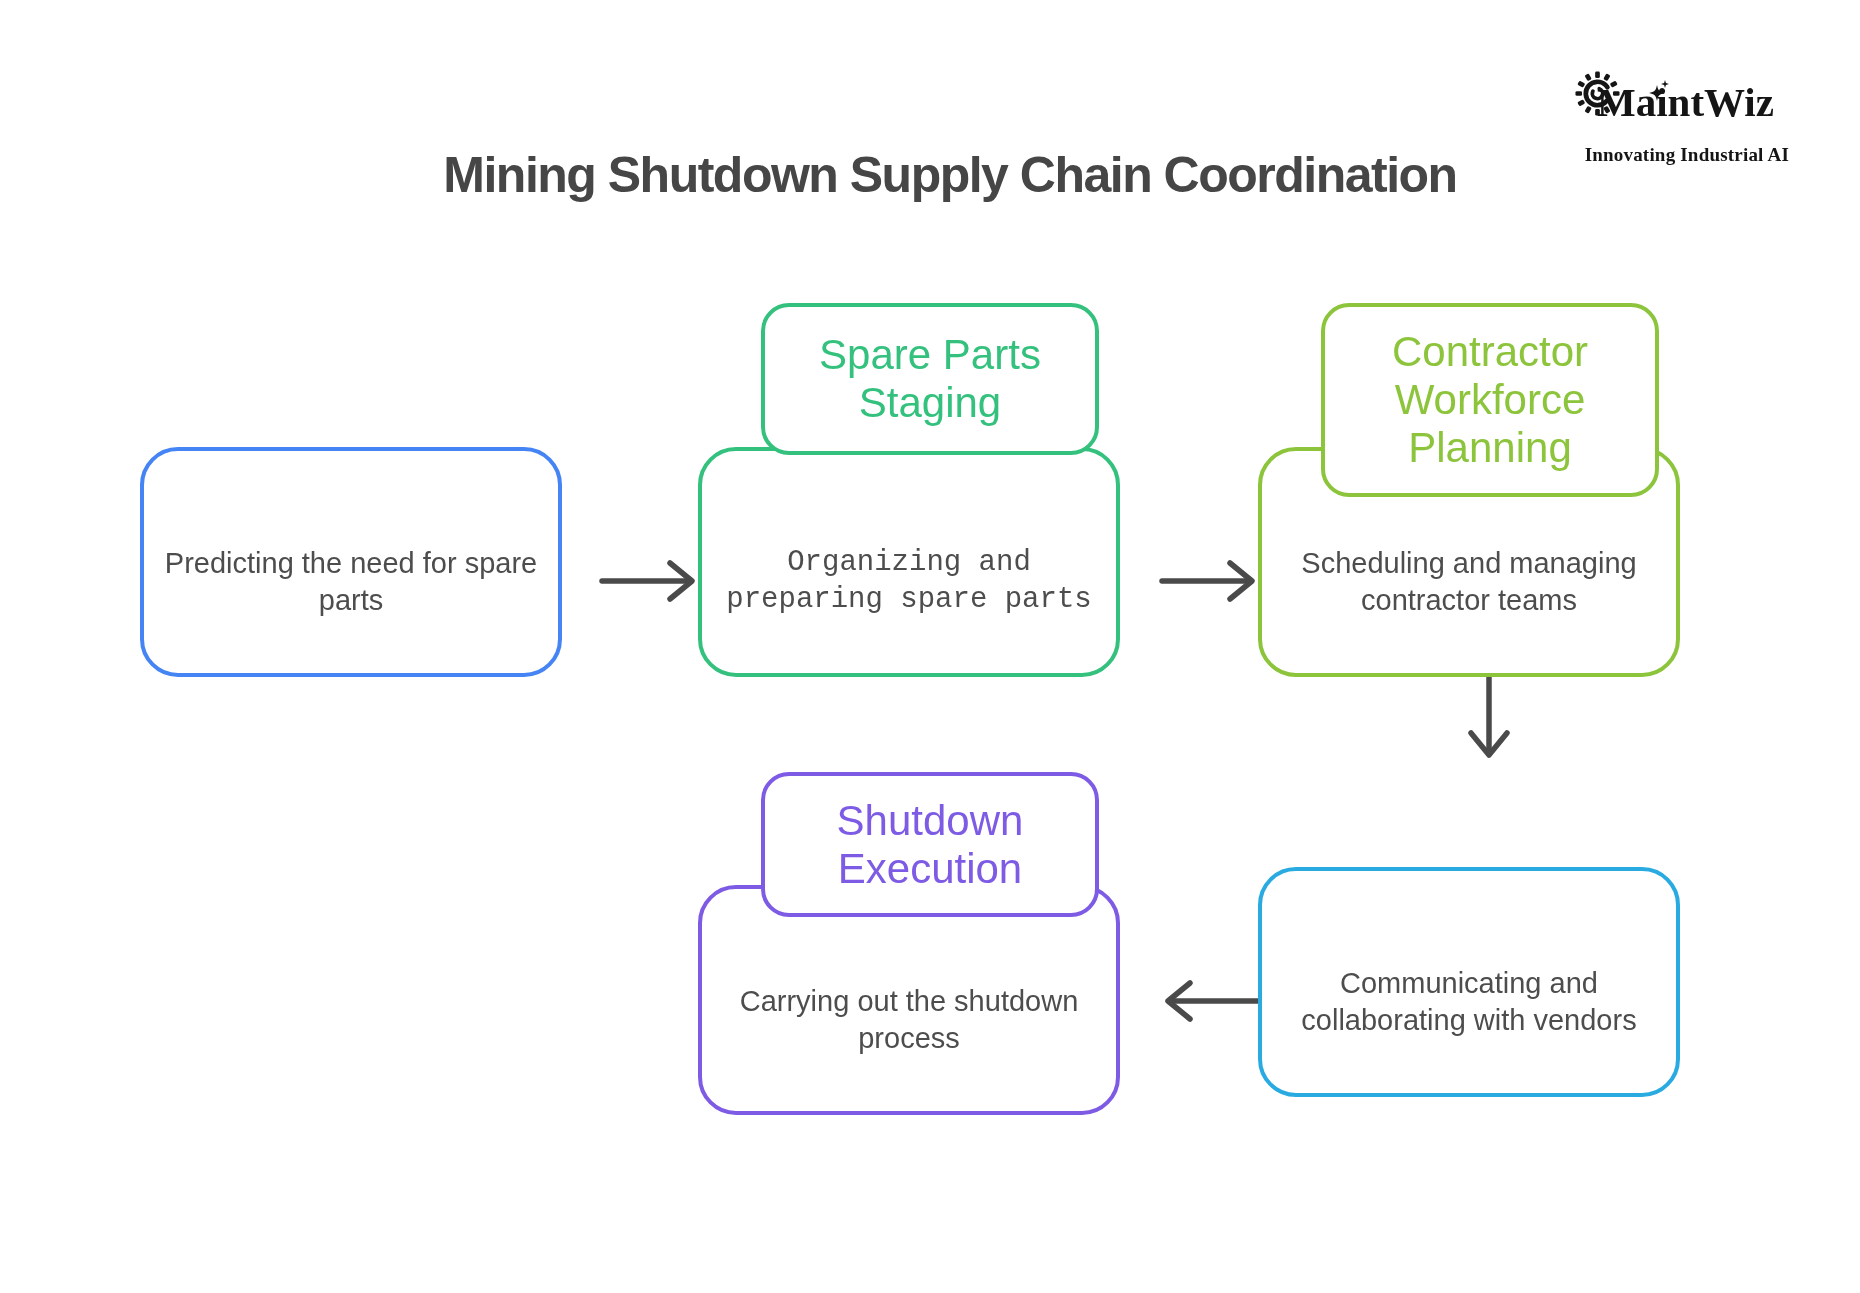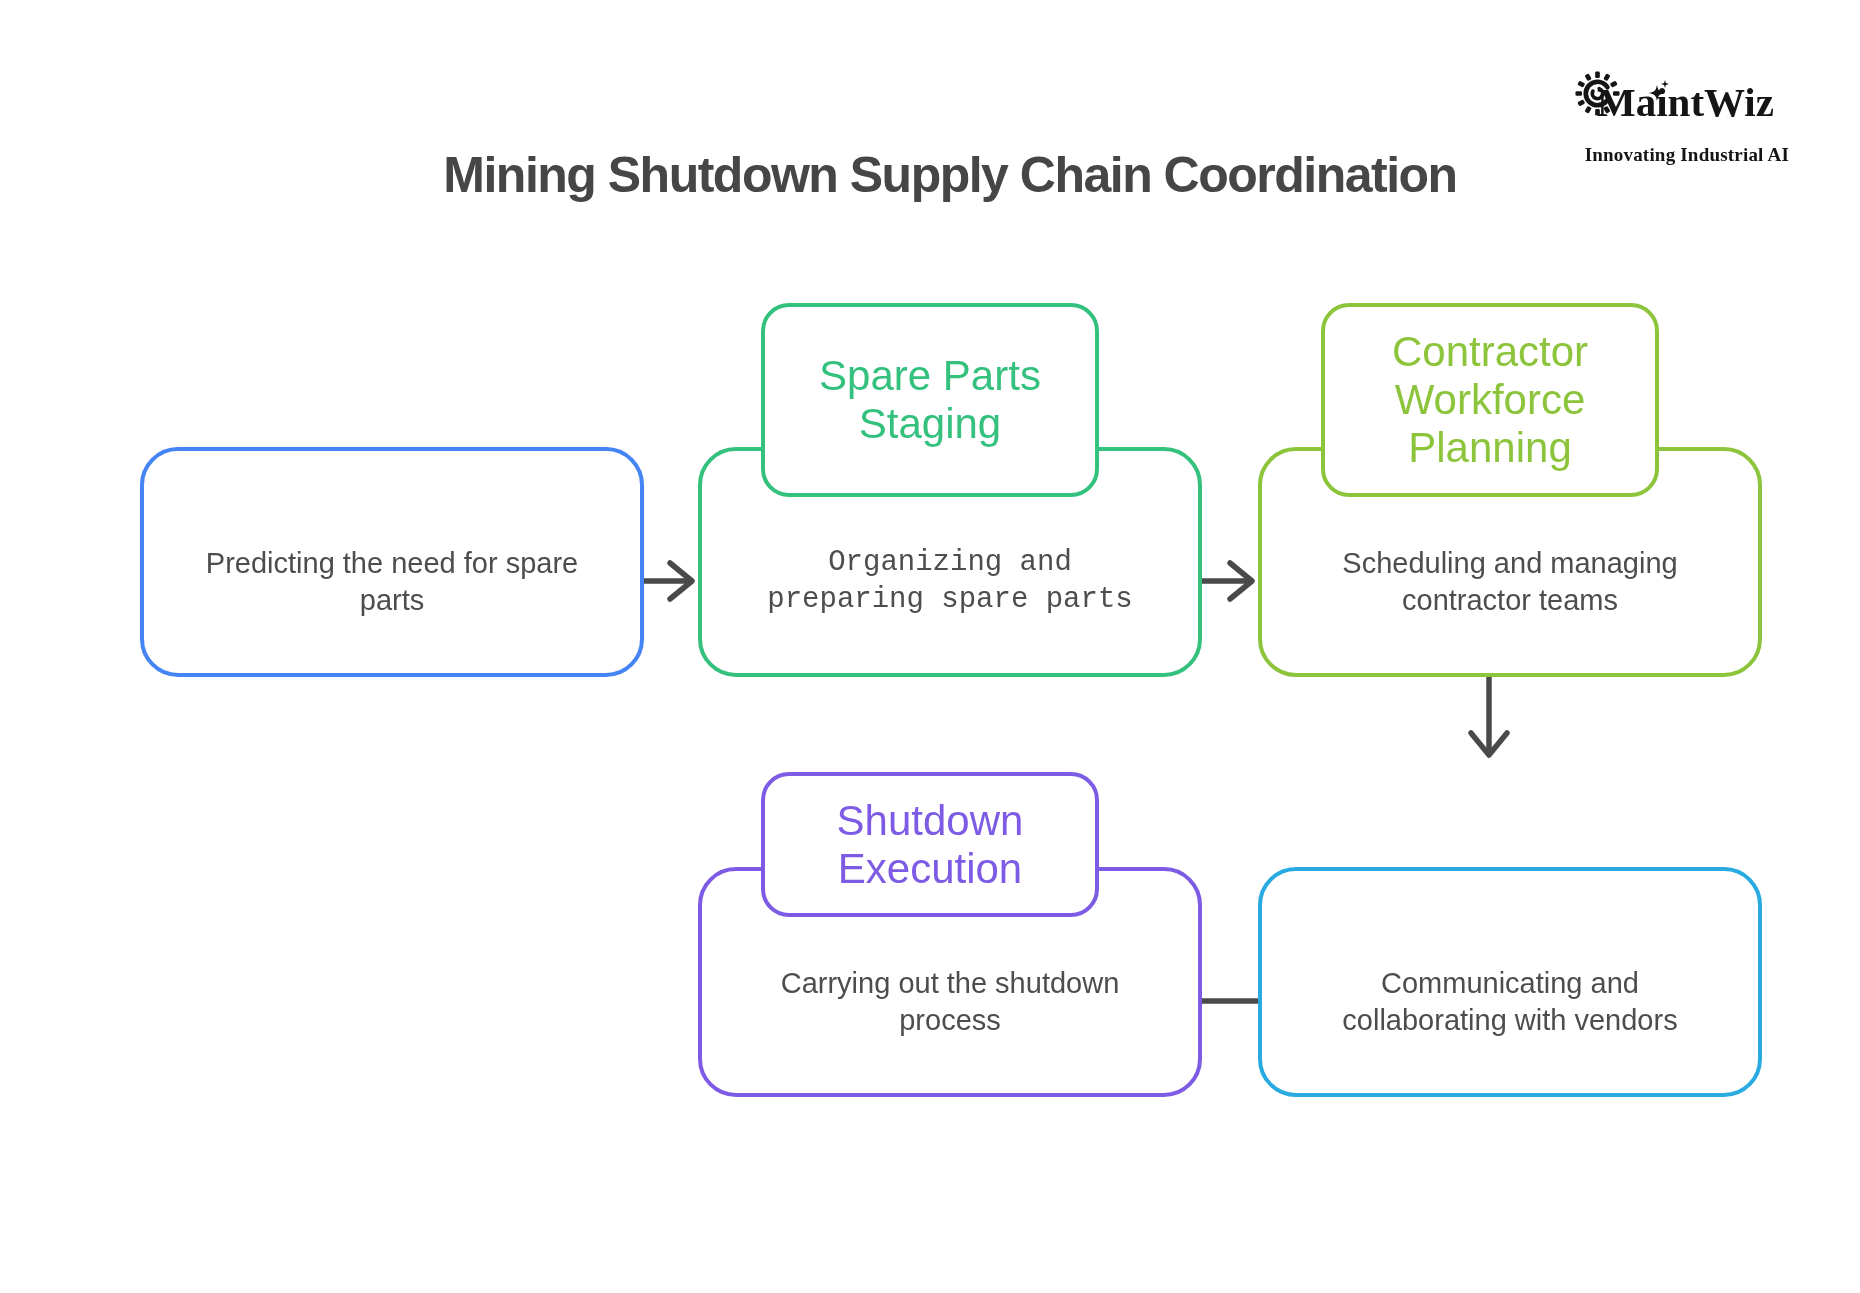--- a/index.html
+++ b/index.html
@@ -65,21 +65,21 @@
   .stage .bodybox, .stage .titlebox {
     position: absolute;
     background: #ffffff;
     border: 4px solid var(--stage-color, #888);
     display: flex;
     align-items: center;
     justify-content: center;
     text-align: center;
   }
   .stage .bodybox {
-    width: 504px;
+    width: 422px;
     height: 230px;
     border-radius: 38px;
   }
   .stage .titlebox {
     width: 338px;
     border-radius: 28px;
   }
   .stage .stage-title {
     color: var(--stage-color, #888);
     font-size: 42px;
@@ -91,26 +91,26 @@
     font-size: 29px;
     line-height: 1.27;
     max-width: 392px;
     padding-top: 40px;
   }
 
   
   .s0 .bodybox { left: 140px; top: 447px; }
   .s0 .titlebox { left: 201px; top: 303px; height: 194px; }
   .s1 .bodybox { left: 698px; top: 447px; font-family: Liberation Mono, monospace; }
-  .s1 .titlebox { left: 761px; top: 303px; height: 194px; }
+  .s1 .titlebox { left: 761px; top: 303px; height: 152px; }
   .s2 .bodybox { left: 1258px; top: 447px; }
   .s2 .titlebox { left: 1321px; top: 303px; height: 194px; }
   .s3 .bodybox { left: 1258px; top: 867px; }
   .s3 .titlebox { left: 1321px; top: 772px; height: 145px; }
-  .s4 .bodybox { left: 698px; top: 867px; }
+  .s4 .bodybox { left: 698px; top: 885px; }
   .s4 .titlebox { left: 761px; top: 772px; height: 145px; }
 
   
   .arrows {
     position: absolute;
     left: 0; top: 0;
     width: 1860px;
     height: 1293px;
     pointer-events: none;
   }

